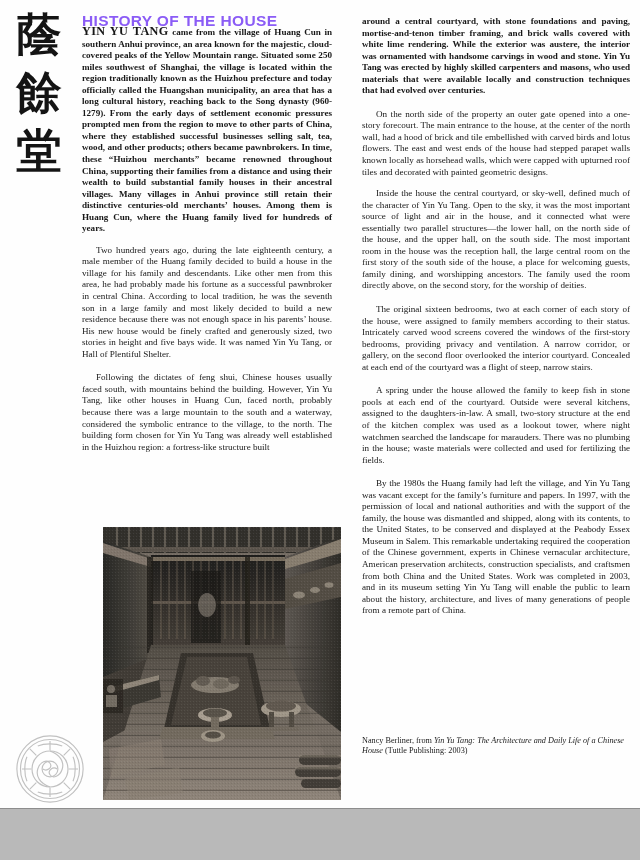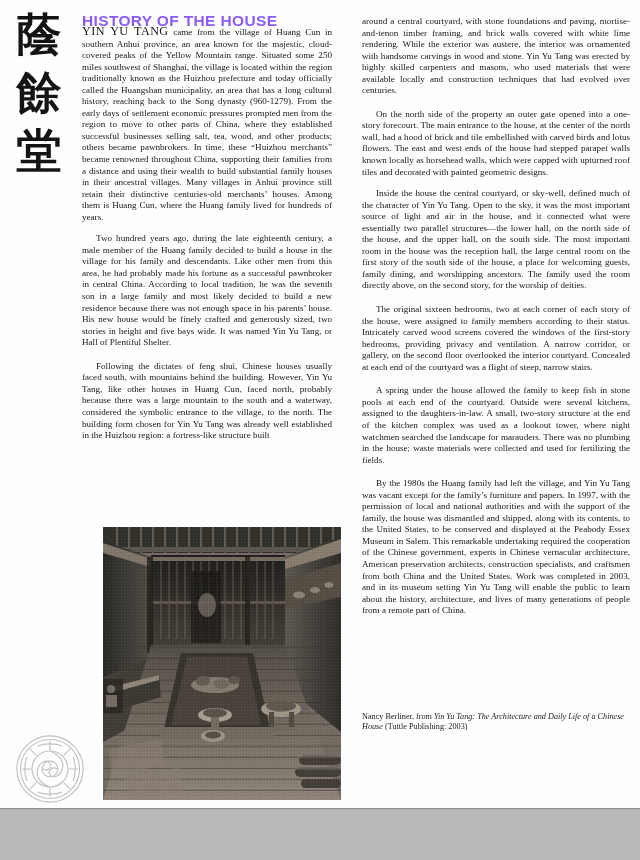--- a/index.html
+++ b/index.html
@@ -73,21 +73,21 @@
     position: absolute;
     font-size: 9.1px;
     line-height: 11.55px;
     text-align: justify;
     color: #171717;
   }
   #col-left  { left: 82px;  top: 26px; width: 250px; }
   #col-right { left: 362px; top: 16px; width: 268px; }
 
   .col p { margin: 0; text-indent: 14px; }
-  .col p.noindent { text-indent: 0; }
+  .col p.noindent { text-indent: 0; font-weight: bold; }
   .col p + p { margin-top: 12px; }
   .gap { height: 10px; }
 
   .lead {
     font-size: 12.2px;
     letter-spacing: .4px;
     font-family: "Liberation Serif", serif;
   }
   .ital { }
 
@@ -100,21 +100,21 @@
     height: 273px;
     background: #3a3a3a;
     overflow: hidden;
   }
   #photo-wrap svg { display: block; }
 
   
   #citation {
     position: absolute;
     left: 362px;
-    top: 712px;
+    top: 736px;
     width: 268px;
     font-size: 8.2px;
     line-height: 10.4px;
     color: #1a1a1a;
   }
   #citation .t { font-style: italic; }
 
   
   #bottom-band {
     position: absolute;

